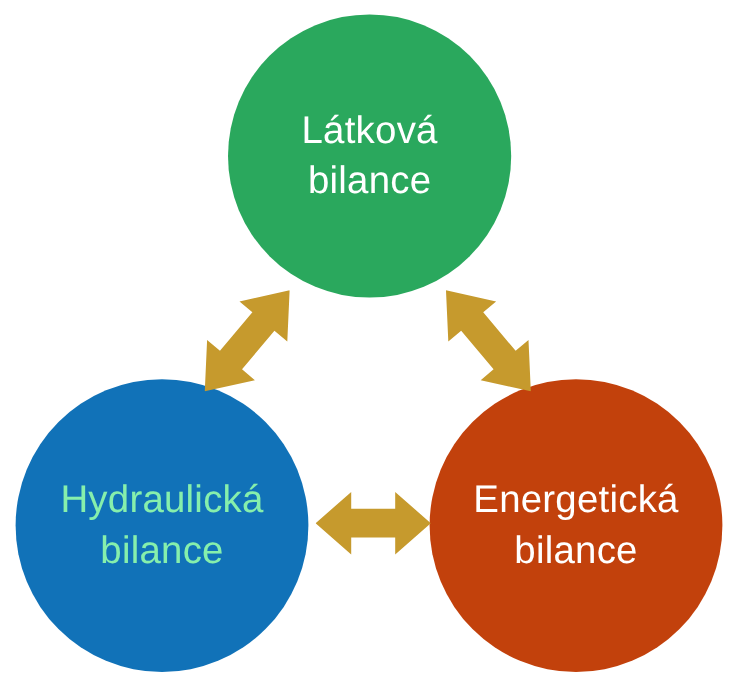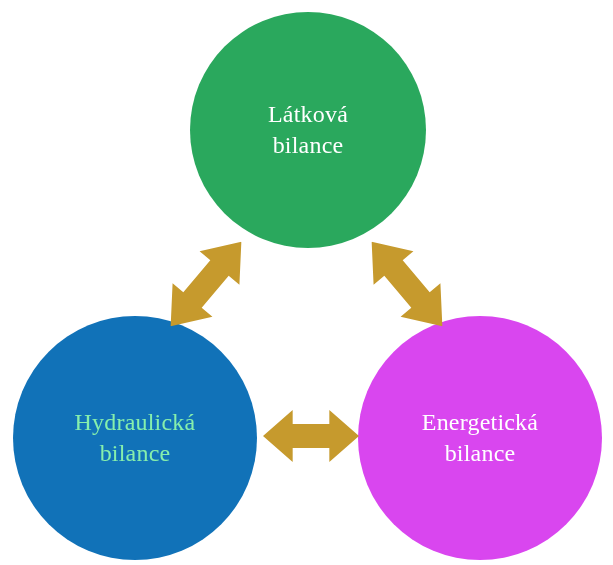--- a/index.html
+++ b/index.html
@@ -16,24 +16,23 @@
   .node {
     position: absolute;
     border-radius: 50%;
     display: flex;
     align-items: center;
     justify-content: center;
     text-align: center;
   }
   .node-label {
     white-space: pre-line;
-    font-size: 24px;
+    font-size: 32px;
     line-height: 1.3;
     letter-spacing: 0.2px;
-    font-family: Liberation Serif, serif;
   }
   .node-material  { left: 190px; top: 12px;  width: 236px; height: 236px; }
   .node-hydraulic { left: 13px;  top: 316px; width: 244px; height: 244px; }
   .node-energy    { left: 358px; top: 316px; width: 244px; height: 244px; }
 
   .arrow {
     position: absolute;
   }
   .arrow svg { display: block; }
   .arrow-left {
@@ -56,21 +55,21 @@
   <div class="node node-material" style="background-color: rgb(42, 168, 93);">
     <span class="node-label" style="color: rgb(255, 255, 255);">Látková
 bilance</span>
   </div>
 
   <div class="node node-hydraulic" style="background-color: rgb(17, 114, 184);">
     <span class="node-label" style="color: #86efac;">Hydraulická
 bilance</span>
   </div>
 
-  <div class="node node-energy" style="background-color: #d946ef;">
+  <div class="node node-energy" style="background-color: #c2410c;">
     <span class="node-label" style="color: rgb(255, 255, 255);">Energetická
 bilance</span>
   </div>
 
   <div class="arrow arrow-left">
     <svg width="110" height="56" viewBox="0 0 110 56">
       <path d="M0 28 L34 2 L34 16 L76 16 L76 2 L110 28 L76 54 L76 40 L34 40 L34 54 Z" style="fill: rgb(198, 154, 45);"></path>
     </svg>
   </div>
 

